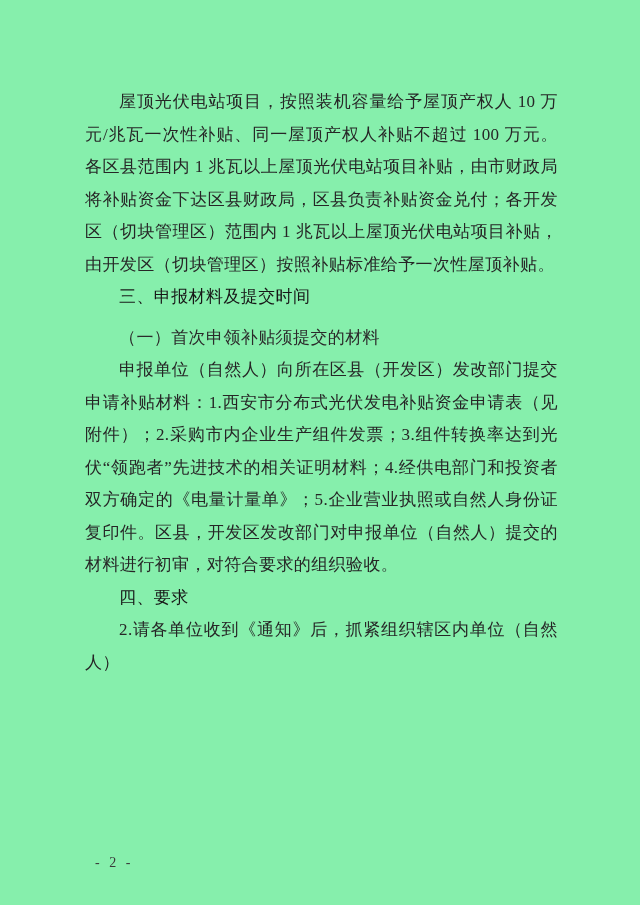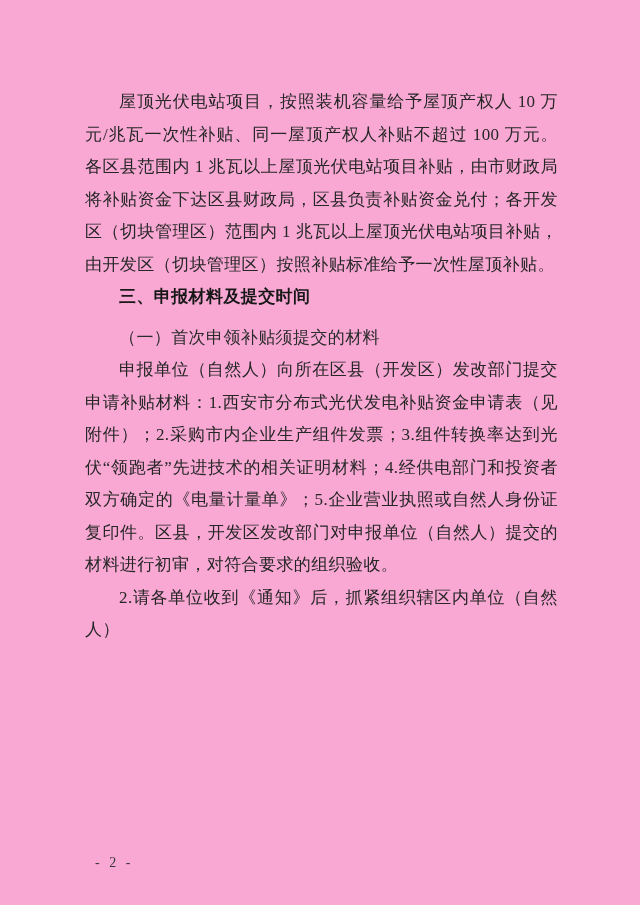--- a/index.html
+++ b/index.html
@@ -4,21 +4,21 @@
 <style>
   html, body {
     margin: 0;
     padding: 0;
     background: #ffffff;
   }
   .page {
     position: relative;
     width: 640px;
     height: 905px;
-    background: #f9a8d4;
+    background: #86efac;
     overflow: hidden;
     font-family: "Liberation Serif", "DejaVu Serif", serif;
   }
   .content {
     position: absolute;
     left: 85px;
     top: 86px;
     width: 473px;
     color: #262626;
     font-size: 17px;
@@ -27,21 +27,21 @@
     text-justify: inter-character;
     letter-spacing: 0.4px;
   }
   .content p {
     margin: 0;
     padding: 0;
     text-indent: 2em;
   }
   p.heading {
     font-family: "Liberation Sans", "DejaVu Sans", sans-serif;
-    font-weight: bold;
+    font-weight: normal;
     color: #171717;
   }
   p.subheading {
     color: #2b2b2b;
     margin-top: 8px;
   }
   .pagenum {
     position: absolute;
     left: 95px;
     top: 855px;
@@ -53,16 +53,17 @@
 </style>
 </head>
 <body>
 
 <div class="page">
   <div class="content">
     <p class="body">屋顶光伏电站项目，按照装机容量给予屋顶产权人 10 万元/兆瓦一次性补贴、同一屋顶产权人补贴不超过 100 万元。各区县范围内 1 兆瓦以上屋顶光伏电站项目补贴，由市财政局将补贴资金下达区县财政局，区县负责补贴资金兑付；各开发区（切块管理区）范围内 1 兆瓦以上屋顶光伏电站项目补贴，由开发区（切块管理区）按照补贴标准给予一次性屋顶补贴。</p>
     <p class="heading">三、申报材料及提交时间</p>
     <p class="subheading">（一）首次申领补贴须提交的材料</p>
     <p class="body">申报单位（自然人）向所在区县（开发区）发改部门提交申请补贴材料：1.西安市分布式光伏发电补贴资金申请表（见附件）；2.采购市内企业生产组件发票；3.组件转换率达到光伏“领跑者”先进技术的相关证明材料；4.经供电部门和投资者双方确定的《电量计量单》；5.企业营业执照或自然人身份证复印件。区县，开发区发改部门对申报单位（自然人）提交的材料进行初审，对符合要求的组织验收。</p>
+    <p class="heading">四、要求</p>
     <p class="body">2.请各单位收到《通知》后，抓紧组织辖区内单位（自然人）</p>
   </div>
   <div class="pagenum">- 2 -</div>
 </div>
 
 </body></html>

